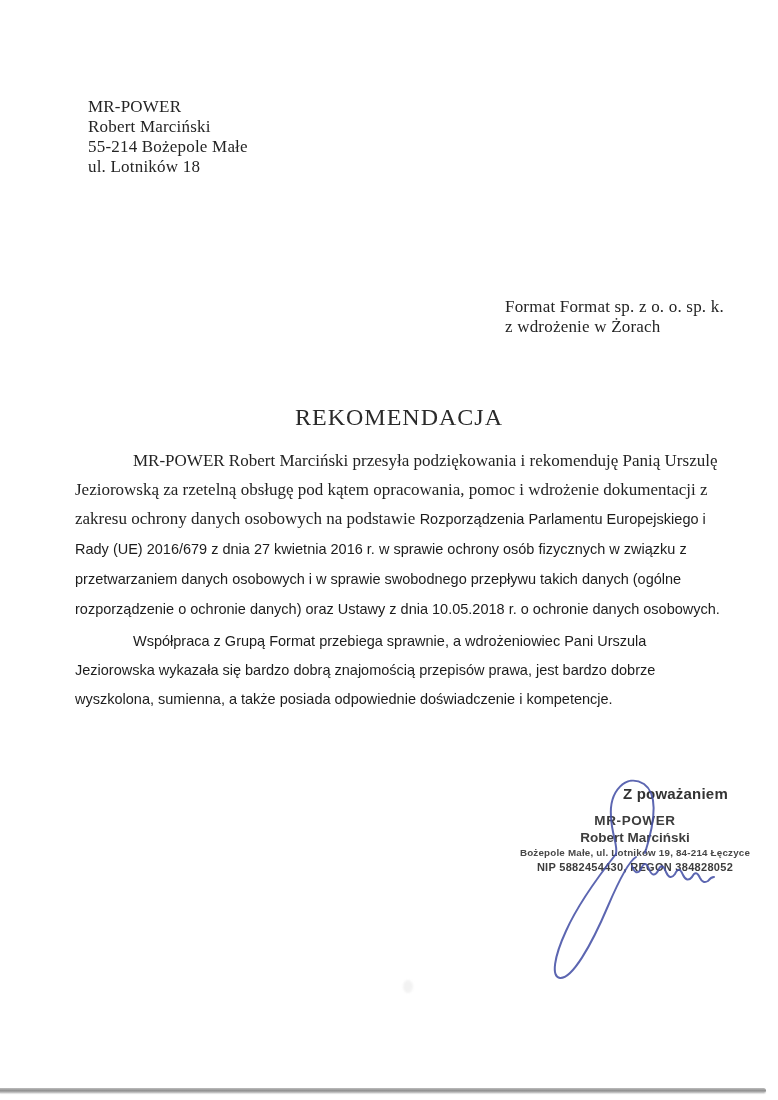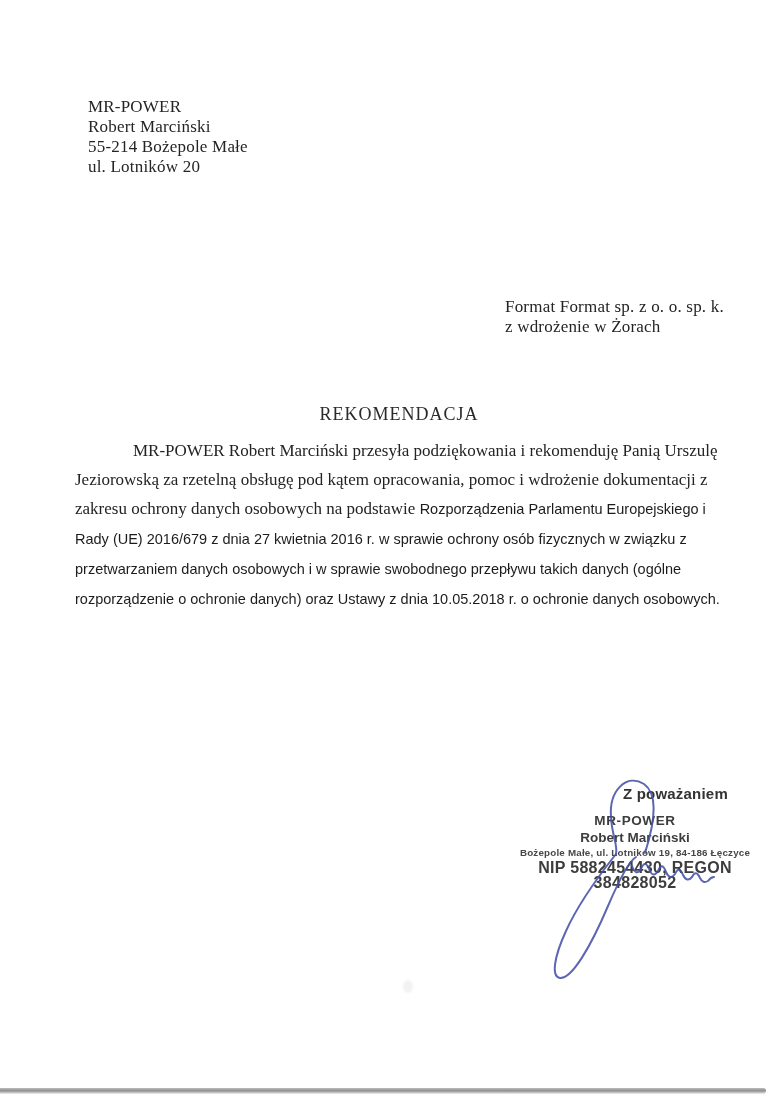--- a/index.html
+++ b/index.html
@@ -17,26 +17,26 @@
 
   
   .recipient{
     position:absolute;left:505px;top:297px;
     font-size:17px;line-height:20px;letter-spacing:.2px;color:#242424;
   }
 
   
   .title{
     position:absolute;left:75px;top:404px;width:648px;
-    text-align:center;font-size:18px;letter-spacing:1px;color:#2a2a2a;
+    text-align:center;font-size:24px;letter-spacing:1px;color:#2a2a2a;
   }
 
   
   .bodytext{
-    position:absolute;left:75px;top:436px;width:650px;
+    position:absolute;left:75px;top:446px;width:650px;
     font-size:17px;line-height:29px;color:#222;
   }
   .bodytext p{margin:0;text-indent:58px;}
   .bodytext p + p{margin-top:3px;}
   .serif-run{font-family:"Liberation Serif", serif;font-size:17px;color:#232323;}
   .sans-run{font-family:"Liberation Sans", sans-serif;font-size:14.5px;color:#1c1c1c;}
   .p2{font-family:"Liberation Sans", sans-serif;font-size:14.5px;color:#1c1c1c;}
 
   
   .closing{
@@ -47,21 +47,21 @@
 
   
   .stamp{
     position:absolute;left:497px;top:812px;width:276px;text-align:center;
     font-family:"Liberation Sans", sans-serif;color:#3d3d3d;
     filter:blur(.2px);
   }
   .stamp .s1{font-size:13.5px;font-weight:700;letter-spacing:.6px;line-height:17px;}
   .stamp .s2{font-size:13.5px;font-weight:700;line-height:17px;}
   .stamp .s3{font-size:9.8px;font-weight:700;line-height:14px;letter-spacing:.2px;color:#474747;}
-  .stamp .s4{font-size:16px;font-weight:700;line-height:15px;letter-spacing:.3px;}
+  .stamp .s4{font-size:11px;font-weight:700;line-height:15px;letter-spacing:.3px;}
 
   
   .signature-svg{position:absolute;left:535px;top:770px;}
 
   
   .scan-bottom-shadow{
     position:absolute;left:0;top:1088px;width:766px;height:5px;
     background:linear-gradient(to bottom,#bdbdbd,#8f8f8f 55%,#cfcfcf);
     border-radius:0 3px 3px 0;box-shadow:0 1px 1px rgba(0,0,0,.12);
   }
@@ -72,40 +72,41 @@
 </style>
 </head>
 <body>
 
 <div class="page">
 
   <div class="sender">
     <div>MR-POWER</div>
     <div>Robert Marciński</div>
     <div>55-214 Bożepole Małe</div>
-    <div>ul. Lotników 20</div>
+    <div>ul. Lotników 18</div>
   </div>
 
   <div class="recipient">
     <div>Format Format sp. z o. o. sp. k.</div>
     <div>z wdrożenie w Żorach</div>
   </div>
 
   <div class="title">REKOMENDACJA</div>
 
   <div class="bodytext">
     <p><span class="serif-run">MR-POWER Robert Marciński przesyła podziękowania i rekomenduję Panią Urszulę Jeziorowską za rzetelną obsługę pod kątem opracowania, pomoc i wdrożenie dokumentacji z zakresu ochrony danych osobowych na podstawie </span><span class="sans-run">Rozporządzenia Parlamentu Europejskiego i Rady (UE) 2016/679 z dnia 27 kwietnia 2016 r. w sprawie ochrony osób fizycznych w związku z przetwarzaniem danych osobowych i w sprawie swobodnego przepływu takich danych (ogólne rozporządzenie o ochronie danych) oraz Ustawy z dnia 10.05.2018 r.  o ochronie danych osobowych.</span></p>
+    <p class="p2">Współpraca z Grupą Format przebiega sprawnie, a wdrożeniowiec Pani Urszula Jeziorowska wykazała się bardzo dobrą znajomością przepisów prawa, jest bardzo dobrze wyszkolona, sumienna, a także posiada odpowiednie doświadczenie i kompetencje.</p>
   </div>
 
   <div class="closing">Z poważaniem</div>
 
   <div class="stamp">
     <div class="s1">MR-POWER</div>
     <div class="s2">Robert Marciński</div>
-    <div class="s3">Bożepole Małe, ul. Lotników 19, 84-186 Łęczyce</div>
+    <div class="s3">Bożepole Małe, ul. Lotników 19, 84-214 Łęczyce</div>
     <div class="s4">NIP 5882454430, REGON 384828052</div>
   </div>
 
   <svg class="signature-svg" width="205" height="225" viewBox="535 770 205 225">
     <g fill="none" stroke-width="2" stroke-linecap="round" stroke-opacity="0.88" stroke="#4651a6">
 
       <path d="M 645 853 C 652 831, 661 796, 644 784 C 626 773, 609 791, 611 817 C 612 836, 618 845, 616 854"></path>
 
       <path d="M 616 854 C 601 873, 579 902, 566 931 C 554 957, 551 977, 560 978 C 572 979, 591 946, 608 906 C 620 878, 629 861, 636 857"></path>
 

